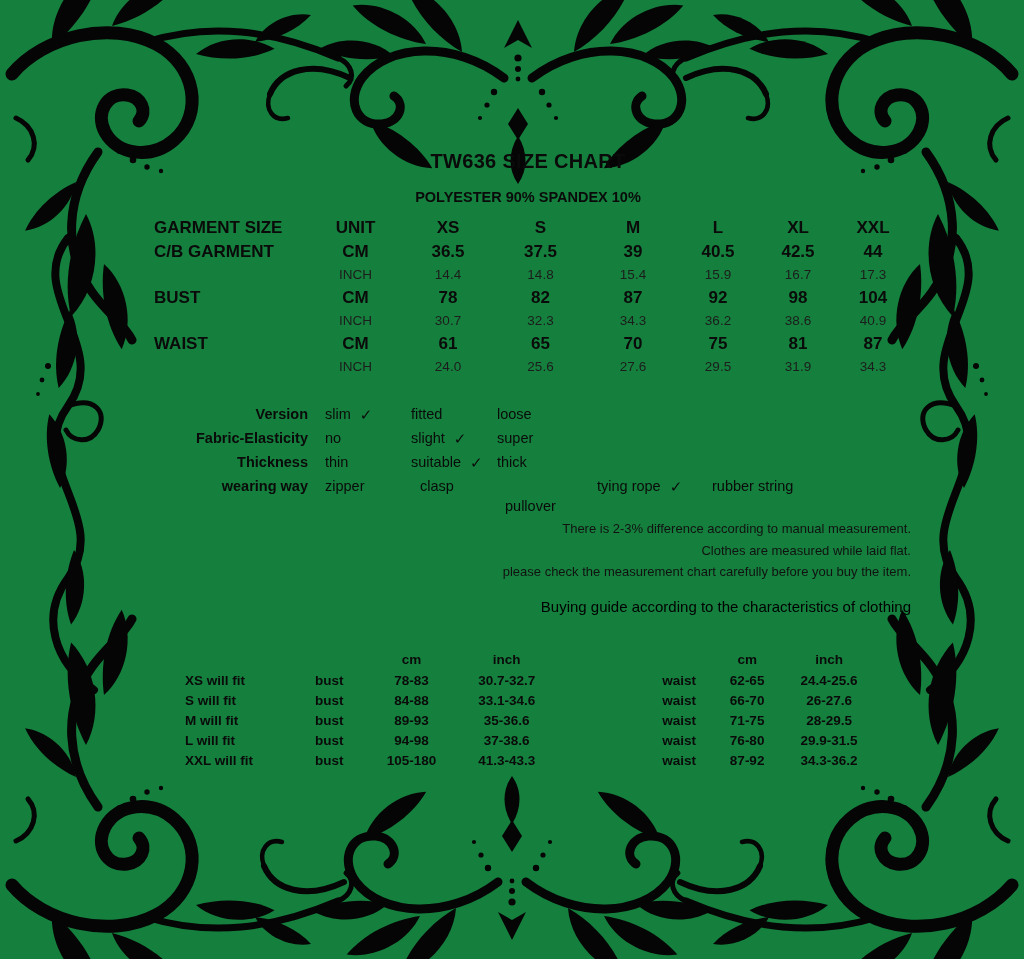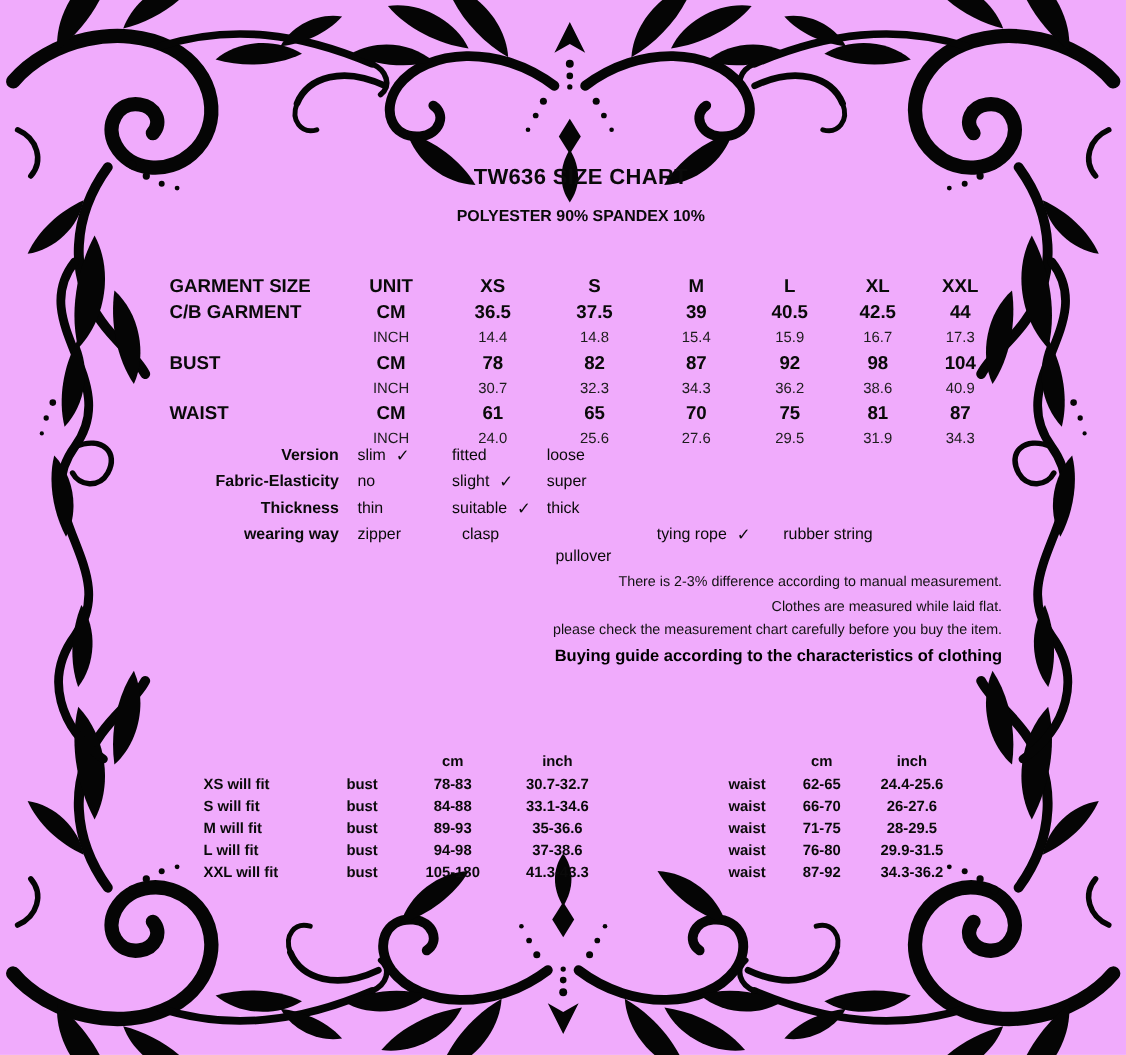--- a/index.html
+++ b/index.html
@@ -1,42 +1,42 @@
 <!DOCTYPE html>
 <html><head>
 <meta charset="utf-8">
 <style>
   html,body{margin:0;padding:0;background:#ffffff;}
-  .canvas{position:relative;width:1024px;height:959px;background:#f0abfc;overflow:hidden;
+  .canvas{position:relative;width:1024px;height:959px;background:#15803d;overflow:hidden;
           font-family:"Liberation Sans",sans-serif;color:#0a0a0a;}
   .border-svg{position:absolute;left:0;top:0;}
 
   .title{position:absolute;left:132px;top:150px;width:792px;text-align:center;
          font-size:20px;font-weight:bold;letter-spacing:.3px;}
   .subtitle{position:absolute;left:132px;top:189px;width:792px;text-align:center;
             font-size:14.5px;font-weight:bold;}
 
-  table{border-collapse:collapse;table-layout:fixed;margin-top:32px;}
+  table{border-collapse:collapse;table-layout:fixed;}
   .size-table{position:absolute;left:148px;top:216px;width:760px;}
   .size-table th,.size-table td{padding:0;text-align:center;white-space:nowrap;overflow:visible;}
   .size-table .lbl{text-align:left;padding-left:6px;}
   .size-table tr.hdr th{font-size:17px;height:24px;font-weight:bold;}
   .size-table tr.cm-row td{font-weight:bold;font-size:17px;height:23px;}
   .size-table tr.inch-row td{font-weight:normal;font-size:13.5px;height:23px;color:#1c1c1c;}
 
   .attrs{position:absolute;left:160px;top:402px;}
   .attr-row{display:flex;align-items:center;height:24px;font-size:14.5px;}
   .attr-label{width:148px;text-align:right;font-weight:bold;margin-right:10px;flex:none;}
   .opt{display:flex;align-items:center;padding-left:7px;box-sizing:border-box;flex:none;white-space:nowrap;}
   .o86{width:86px;} .o95{width:95px;} .o85{width:85px;} .o92{width:92px;margin-top:40px;} .o115{width:115px;} .o140{width:140px;}
   .check{margin-left:9px;font-size:15px;line-height:1;}
 
   .notes{position:absolute;left:119px;top:518px;width:792px;text-align:right;
          font-size:13px;line-height:21.5px;color:#111;}
-  .guide{font-size:15px;font-weight:bold;margin-top:3px;color:#000;}
+  .guide{font-size:15px;font-weight:normal;margin-top:13px;color:#000;}
 
   .fit-table{position:absolute;left:185px;top:648px;width:694px;}
   .fit-table th,.fit-table td{font-size:13.5px;font-weight:bold;height:20px;padding:0;
                               white-space:nowrap;text-align:center;}
   .fit-table tr.fit-hdr th{height:22px;}
   .fit-table .size{text-align:left;padding-right:6px;}
 </style>
 </head>
 <body>
 

